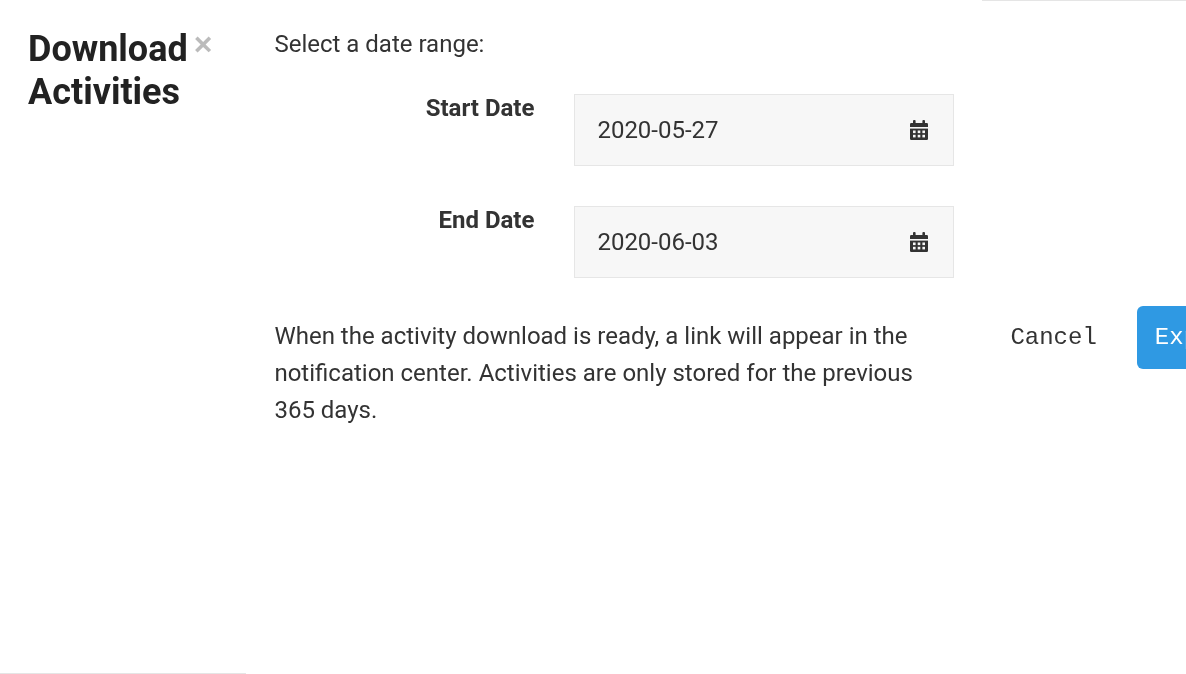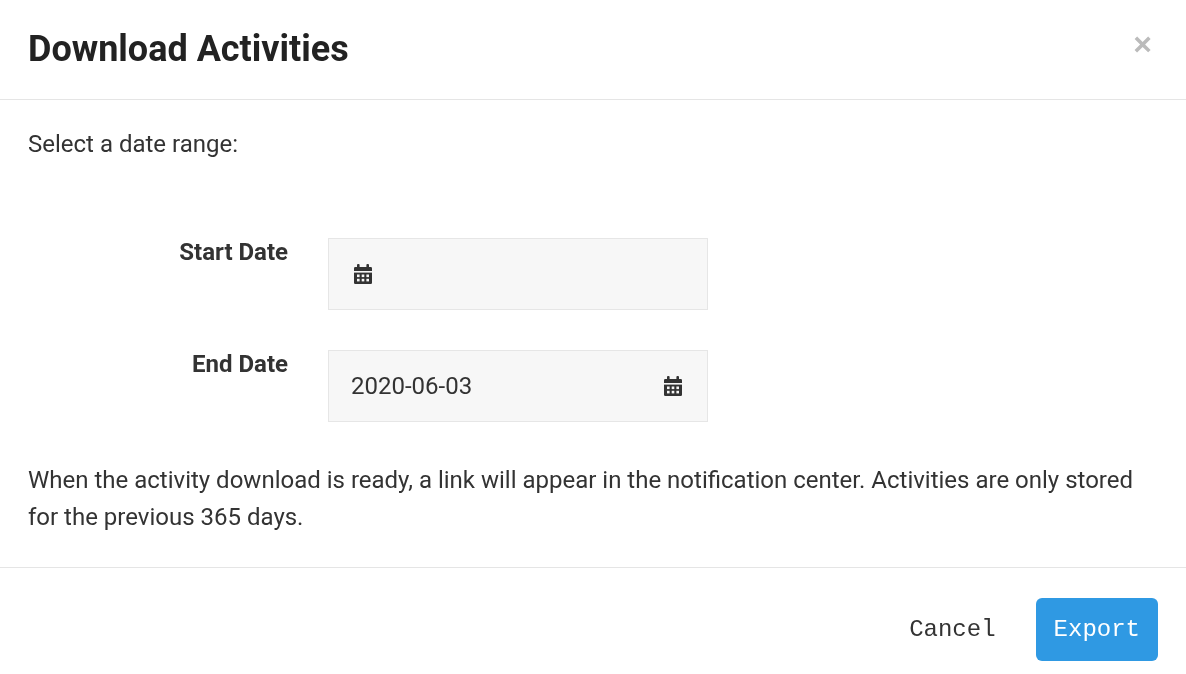--- a/index.html
+++ b/index.html
@@ -11,21 +11,21 @@
       font-family: -apple-system, BlinkMacSystemFont, "Segoe UI", Roboto, "Helvetica Neue", Arial, sans-serif;
       background: #ffffff;
       color: #333333;
       width: 1186px;
       height: 674px;
     }
     .modal {
       width: 100%;
       height: 100%;
       display: flex;
-      flex-direction: column;
+      flex-direction: row;
     }
     .modal-header {
       padding: 28px 28px 28px 28px;
       border-bottom: 1px solid #e5e5e5;
       display: flex;
       justify-content: space-between;
       align-items: flex-start;
     }
     .modal-title {
       font-size: 36px;
@@ -43,21 +43,21 @@
       padding: 0 6px;
       font-weight: 700;
     }
     .modal-body {
       padding: 30px 28px 30px 28px;
       flex: 1;
     }
     .prompt-text {
       font-size: 24px;
       color: #333333;
-      margin-bottom: 80px;
+      margin-bottom: 36px;
     }
     .form-row {
       display: flex;
       align-items: flex-start;
       margin-bottom: 40px;
     }
     .form-label {
       width: 300px;
       text-align: right;
       font-size: 24px;
@@ -136,20 +136,21 @@
       <span>×</span>
     </button>
   </div>
 
   <div class="modal-body">
     <p class="prompt-text">Select a date range:</p>
 
     <div class="form-row">
       <label class="form-label">Start Date</label>
       <div class="input-wrap">
+        <input type="text" class="date-input" value="2020-05-27" style="">
         <span class="cal-icon">
           <svg width="24" height="24" viewBox="0 0 24 24" fill="currentColor">
             <rect x="3" y="5" width="18" height="17" rx="1.2" fill="currentColor"></rect>
             <rect x="3" y="9" width="18" height="1.6" fill="#f7f7f7"></rect>
             <rect x="6" y="2" width="2.6" height="5" rx="1" fill="currentColor"></rect>
             <rect x="15.4" y="2" width="2.6" height="5" rx="1" fill="currentColor"></rect>
             <rect x="6" y="12.5" width="2.6" height="2.6" fill="#f7f7f7"></rect>
             <rect x="10.7" y="12.5" width="2.6" height="2.6" fill="#f7f7f7"></rect>
             <rect x="15.4" y="12.5" width="2.6" height="2.6" fill="#f7f7f7"></rect>
             <rect x="6" y="16.8" width="2.6" height="2.6" fill="#f7f7f7"></rect>

